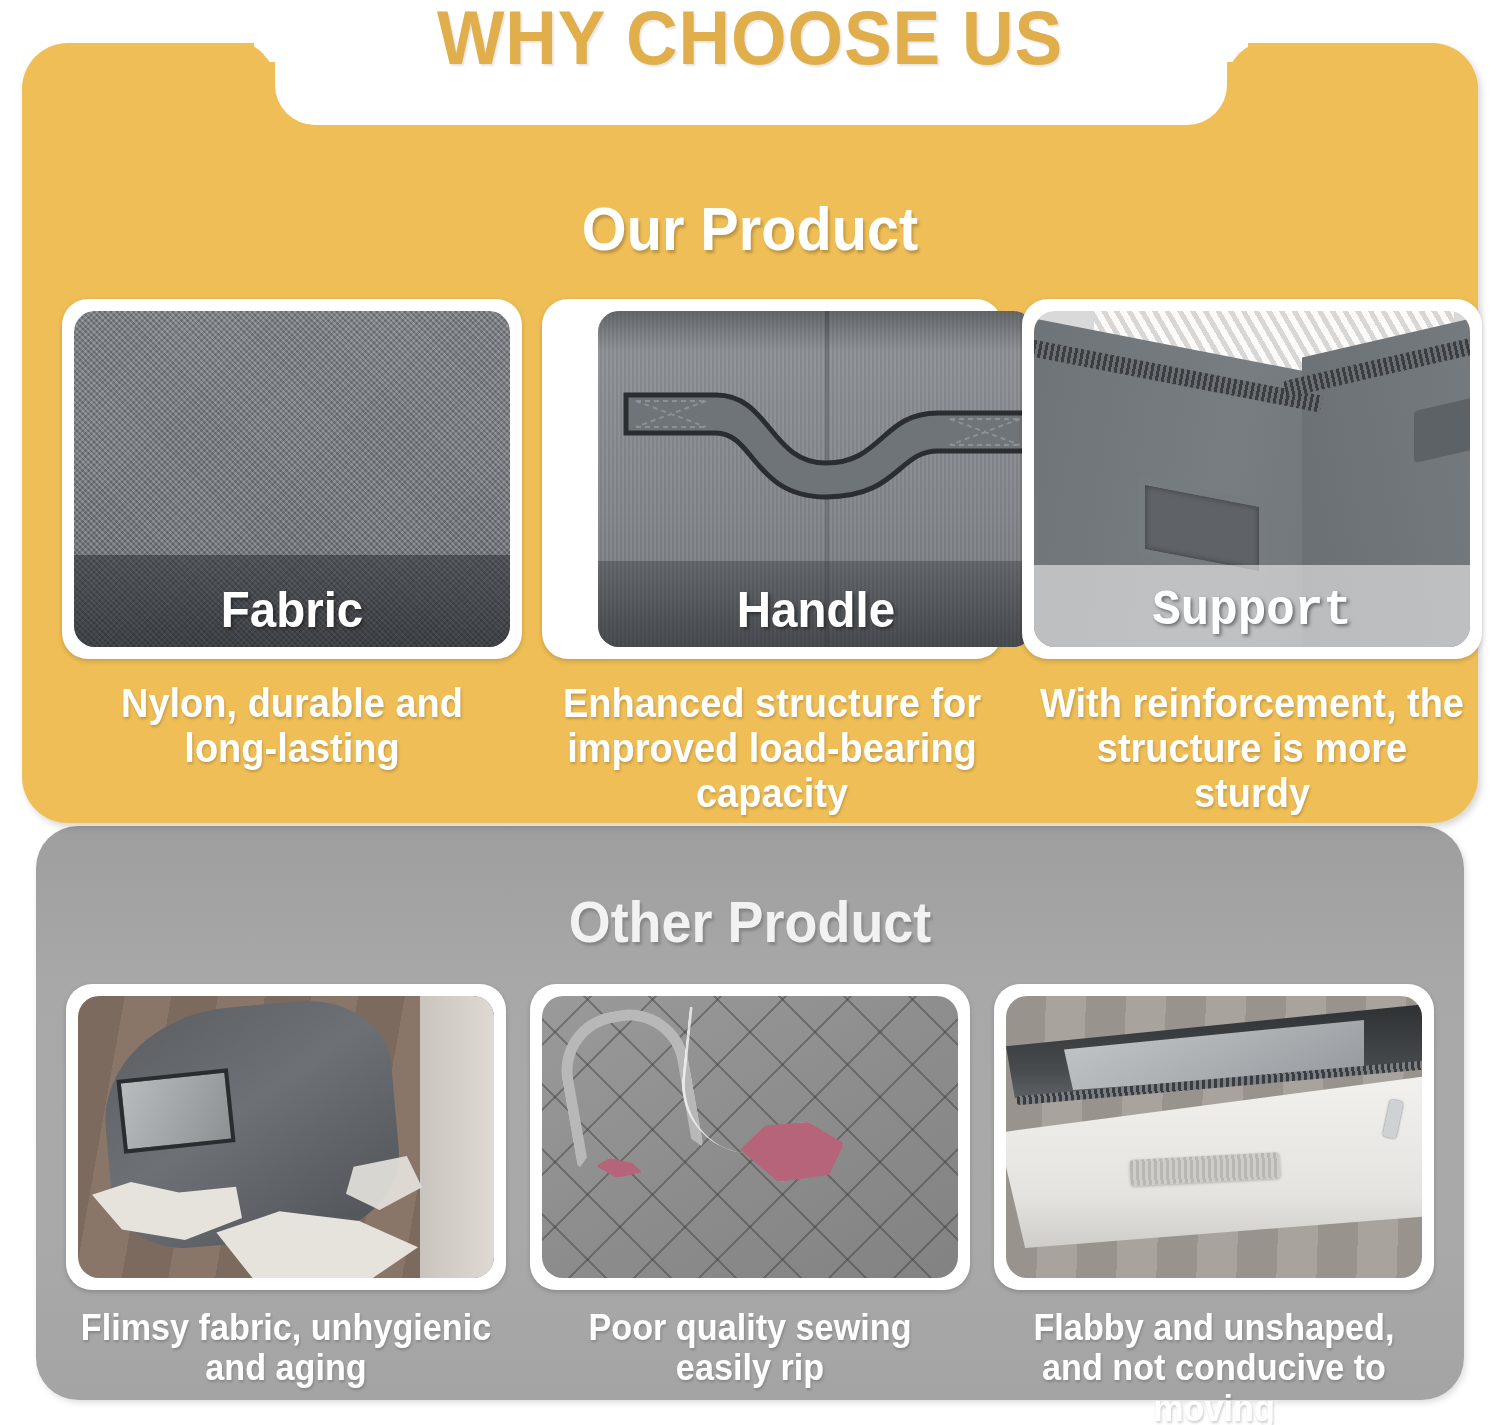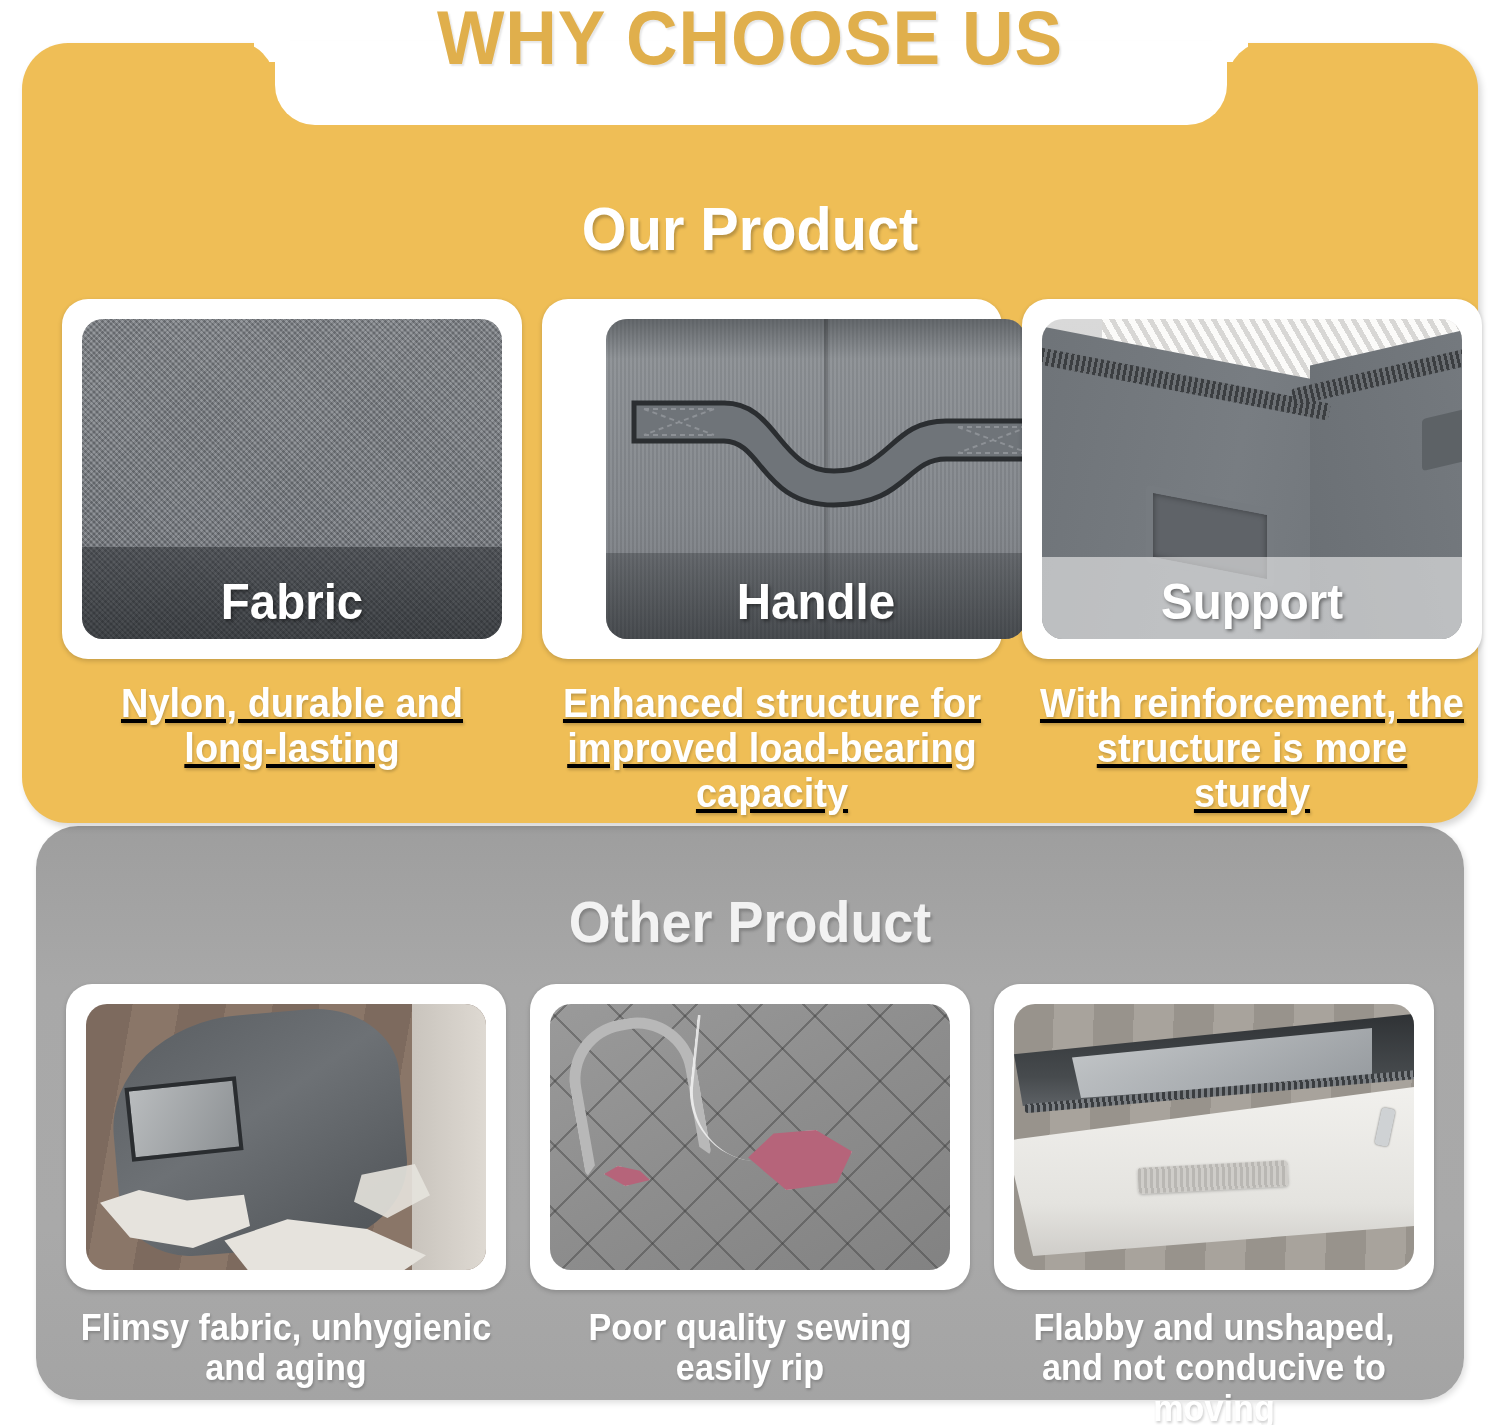--- a/index.html
+++ b/index.html
@@ -110,21 +110,21 @@
     display: flex;
     justify-content: space-between;
   }
   .row-our   { left: 40px; top: 256px; width: 1420px; }
   .row-other { left: 30px; top: 158px; width: 1368px; }
 
   .card {
     position: relative;
     border-radius: 26px;
     background: #ffffff;
-    padding: 20px;
+    padding: 12px;
     box-shadow: 0 2px 5px rgba(0,0,0,0.18);
   }
   .card-our   { width: 460px; height: 360px; }
   .card-other { width: 440px; height: 306px; }
 
   .photo {
     position: relative;
     width: 100%;
     height: 100%;
     border-radius: 21px;
@@ -154,21 +154,21 @@
     background: rgba(235,235,235,0.62);
     z-index: 3;
   }
 
   
   .caption-row {
     position: absolute;
     display: flex;
     justify-content: space-between;
   }
-  .cap-our   { left: 40px; top: 638px; width: 1420px; text-decoration: underline; }
+  .cap-our   { left: 40px; top: 638px; width: 1420px; }
   .cap-other { left: 30px; top: 482px; width: 1368px; }
 
   .caption {
     text-align: center;
     font-size: 40px;
     font-weight: bold;
     line-height: 1.12;
     color: #ffffff;
     transform: scaleX(0.95);
     text-shadow: 1px 2px 3px rgba(0,0,0,0.20);
@@ -208,21 +208,21 @@
   .ph-handle .strap {
     position: absolute; left: 22px; top: 74px; width: 416px; height: 118px;
   }
   .ph-handle .strap svg { width: 100%; height: 100%; display: block; }
   .ph-handle .bottom-edge {
     position: absolute; left: 0; bottom: 0; width: 100%; height: 86px;
     background: linear-gradient(180deg, rgba(35,38,41,0.30), rgba(25,28,31,0.50));
   }
 
   
-  .ph-support { background: linear-gradient(180deg, #d9d9d9 0%, #cfcfcf 100%); }
+  .ph-support { background: linear-gradient(180deg, #d9d9d9 0%, #cfcfcf 100%); font-family: Liberation Mono, monospace; }
   .ph-support .lining {
     position: absolute; left: 60px; top: 0; width: 360px; height: 120px;
     background:
       repeating-linear-gradient(60deg, rgba(190,190,190,0.5) 0 5px, rgba(255,255,255,0.7) 5px 11px),
       #f2f0ec;
   }
   .ph-support .box-front {
     position: absolute; left: -14px; top: 36px; width: 320px; height: 330px;
     background: linear-gradient(100deg, #6e7378 0%, #787d82 60%, #70757a 100%);
     transform: skewY(11deg);

